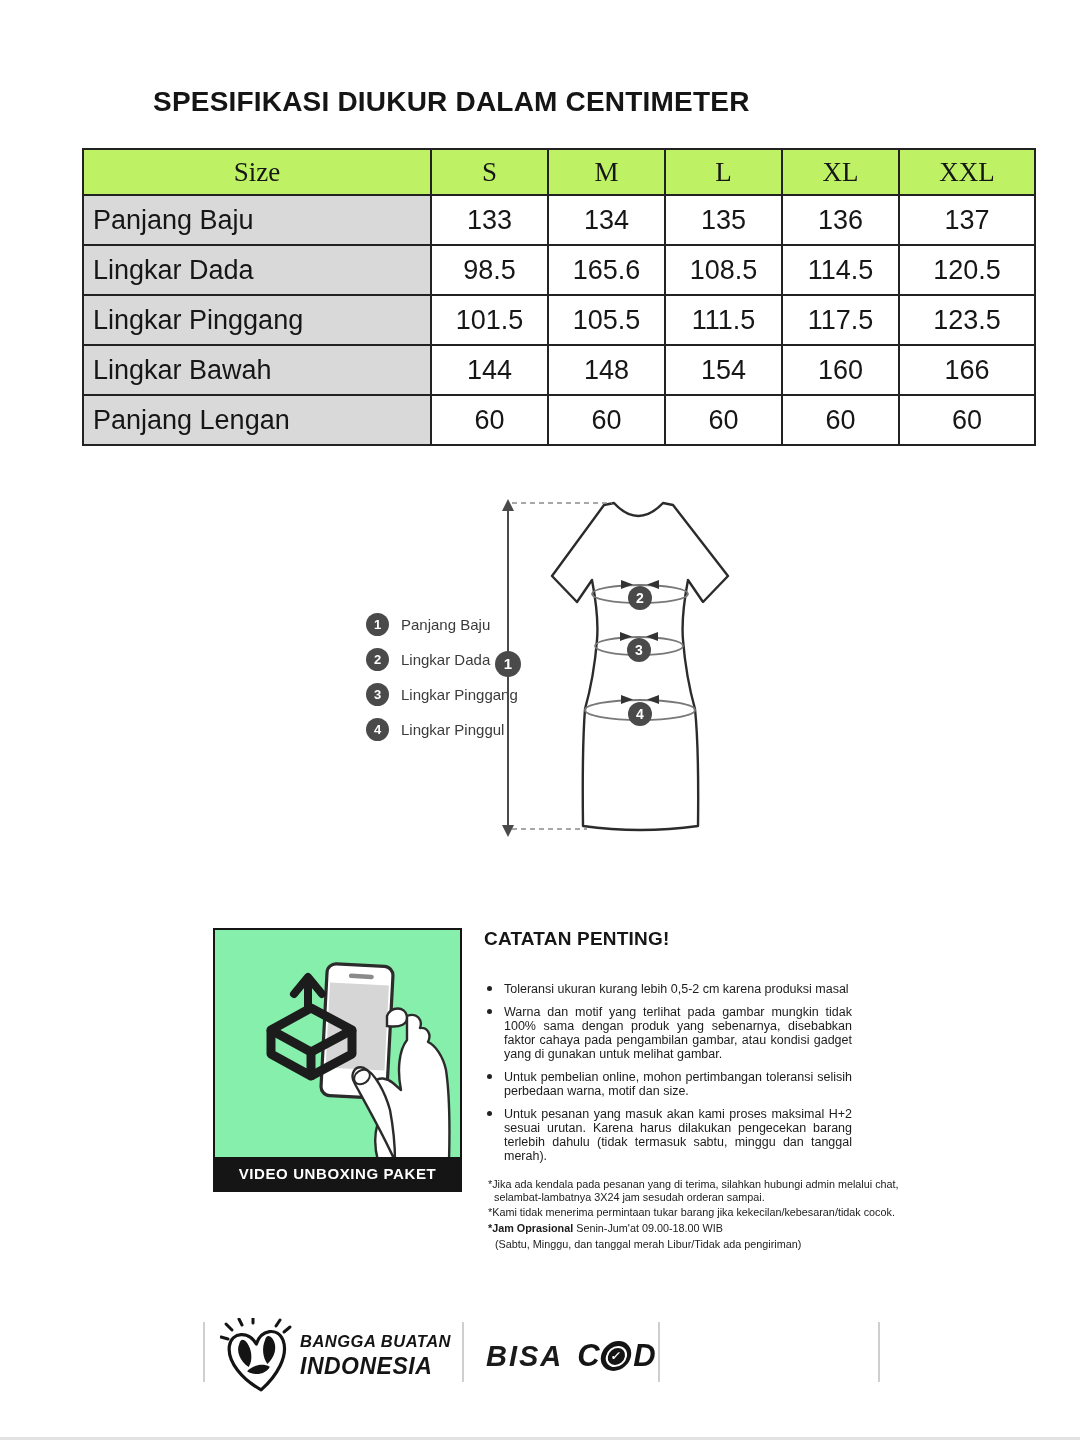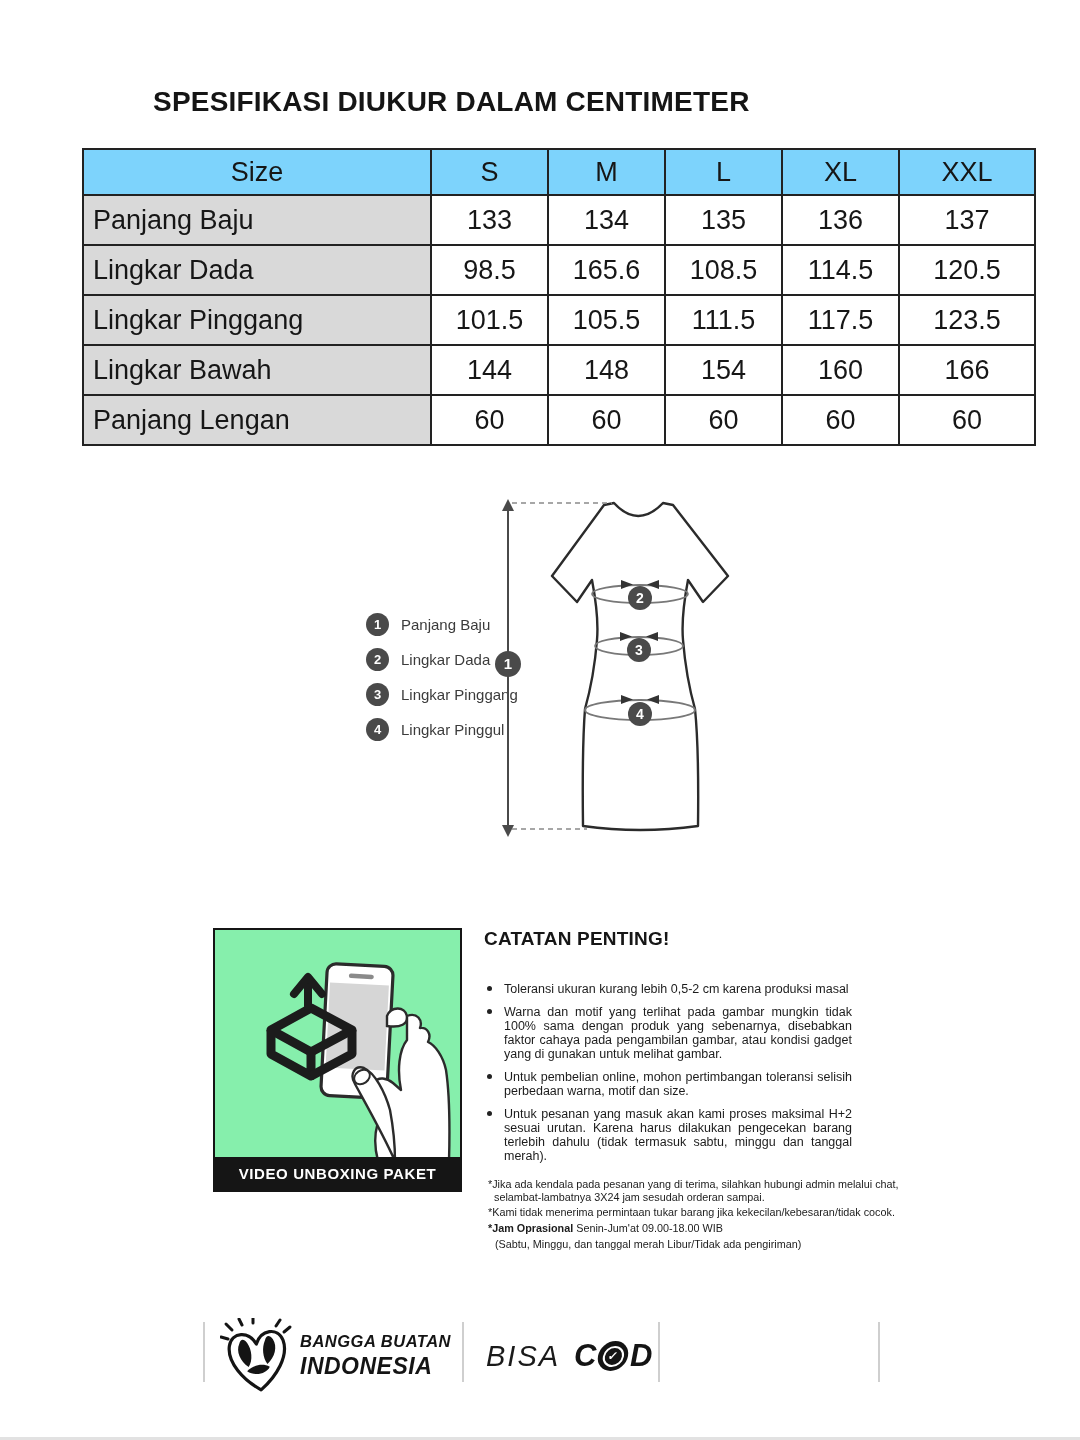--- a/index.html
+++ b/index.html
@@ -15,21 +15,21 @@
     font-size: 28px; font-weight: bold; letter-spacing: 0.2px; color: #151515;
   }
   
   .size-table {
     position: absolute; left: 82px; top: 148px; width: 931px;
     border-collapse: collapse; table-layout: fixed; font-size: 27px; color: #161616;
   }
   .size-table th, .size-table td {
     border: 2px solid #222; text-align: center; font-weight: normal; height: 50px;
   }
-  .size-table thead th { height: 46px; background: #7dd3fc; }
+  .size-table thead th { height: 46px; background: #bef264; font-family: Liberation Serif, serif; }
   .size-table td.lbl { background: #d9d9d9; text-align: left; padding-left: 9px; }
   
   .diagram { position: absolute; left: 0; top: 478px; width: 1080px; height: 400px; }
   .legend { position: absolute; left: 366px; top: 134px; display: flex; flex-direction: column; gap: 11px; }
   .legend-item { display: flex; align-items: center; height: 24px; }
   .legend-num, .marker-circle {
     width: 23px; height: 23px; border-radius: 50%; background: #4a4a4a; color: #fff;
     font-size: 13px; font-weight: bold; display: inline-flex; align-items: center; justify-content: center;
     flex: 0 0 23px;
   }
@@ -65,21 +65,21 @@
   .footnotes p.fn-cont { text-indent: 0; padding-left: 7px; }
   .footnotes b { font-weight: bold; }
   
   .footer { position: absolute; left: 0; top: 1316px; width: 1066px; height: 80px; color: #141414; }
   .sep { position: absolute; top: 6px; width: 2px; height: 60px; background: #cfcfcf; }
   .bbi-logo { position: absolute; left: 220px; top: 2px; }
   .bbi-text { position: absolute; left: 300px; top: 16px; font-style: italic; }
   .bbi-line1 { font-size: 16.5px; font-weight: 700; letter-spacing: 0.5px; }
   .bbi-line2 { font-size: 23px; font-weight: 900; letter-spacing: 0.5px; margin-top: 2px; }
   .cod-badge { position: absolute; left: 486px; top: 22px; display: flex; align-items: center; }
-  .cod-bisa { font-size: 29px; font-style: italic; font-weight: 400; letter-spacing: 2px; color: #1a1a1a; }
+  .cod-bisa { font-size: 29px; font-style: italic; font-weight: 700; letter-spacing: 2px; color: #1a1a1a; }
   .cod-word { display: flex; align-items: center; margin-left: 14px; }
   .cod-letter { font-size: 31px; font-style: italic; font-weight: 900; letter-spacing: -0.5px; }
   .cod-o {
     width: 30px; height: 30px; border-radius: 50%; background: #141414;
     display: inline-flex; align-items: center; justify-content: center;
     transform: skewX(-10deg); margin: 0 2px;
   }
   .cod-o-inner {
     width: 21px; height: 21px; border: 2px solid #fff; border-radius: 50%;
     color: #fff; font-size: 12px; font-weight: bold; font-style: normal;

